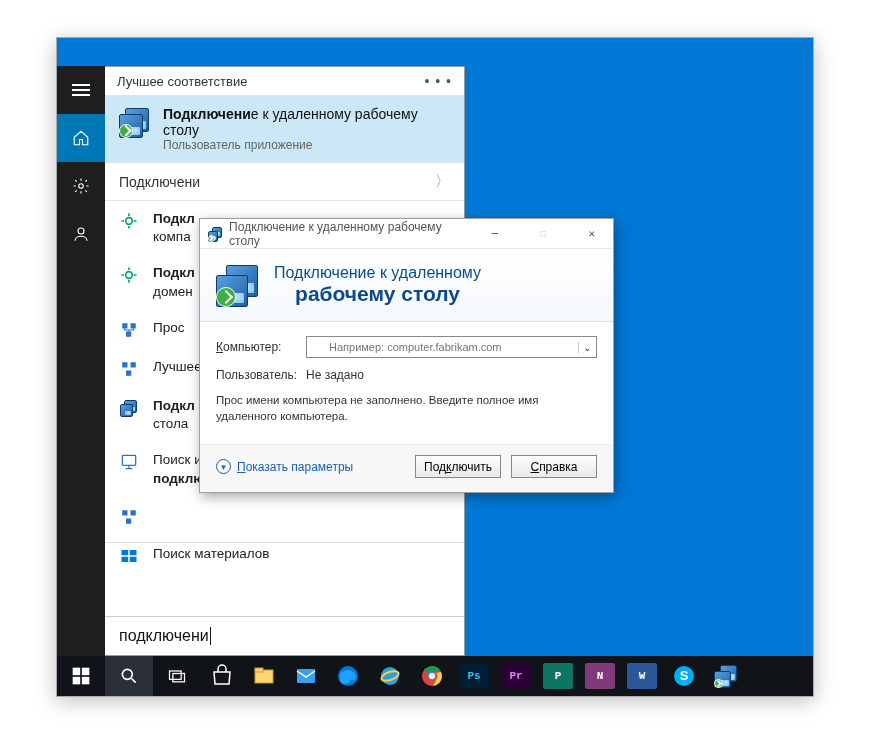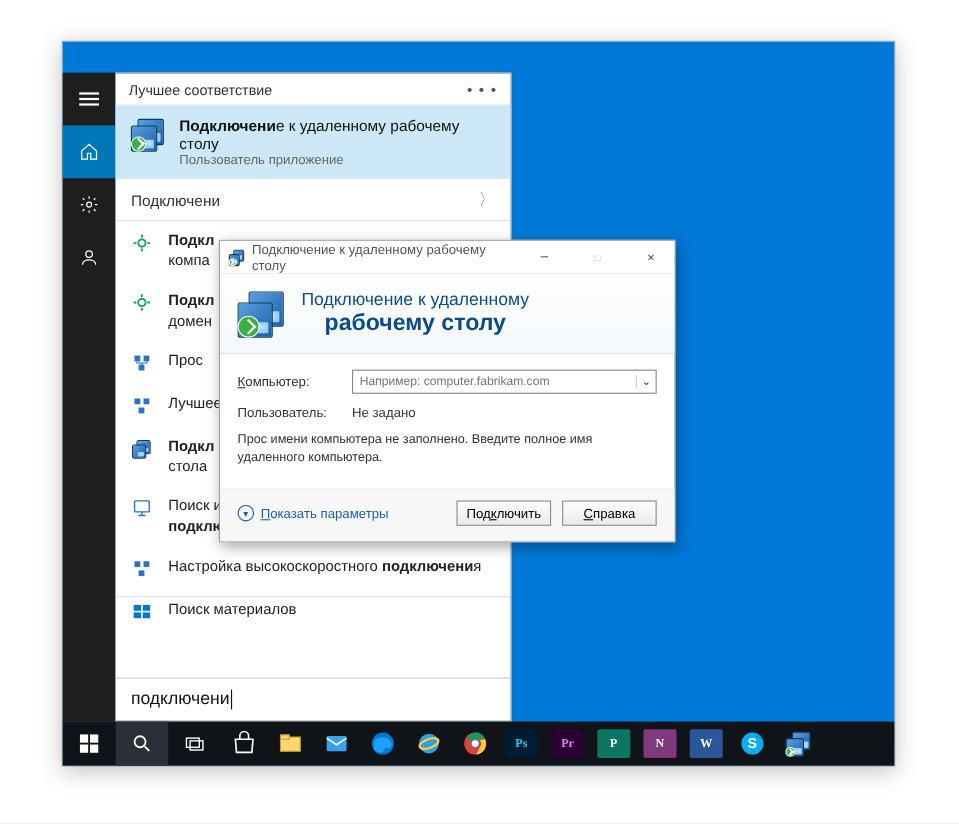--- a/index.html
+++ b/index.html
@@ -46,25 +46,25 @@
 .rdp-dialog { position:absolute; left:142px; top:180px; width:415px; background:#fff; border:1px solid #a0a0a0; box-shadow:2px 4px 12px rgba(0,0,0,0.35); font-size:12px; }
 .rdp-titlebar { height:30px; display:flex; align-items:center; padding-left:8px; background:#fff; border-bottom:1px solid #e8e8e8; color:#555; font-size:12px; gap:6px; }
 .rdp-titlebar .title-icon { width:16px; height:16px; }
 .rdp-titlebar .spacer { flex:1; }
 .win-btn { width:45px; height:30px; display:flex; align-items:center; justify-content:center; color:#555; cursor:pointer; font-family:"Segoe MDL2 Assets", monospace; font-size:11px; }
 .rdp-header { display:flex; align-items:center; gap:14px; padding:14px 16px; background:linear-gradient(#fff,#f4f8fc); border-bottom:1px solid #e0e0e0;text-align:center; }
 .rdp-header-icon { width:44px; height:44px; flex-shrink:0; }
 .rdp-header-text .line1 { font-size:16px; color:#0a4b8c; font-weight:400; }
 .rdp-header-text .line2 { font-size:21px; color:#0a4b8c; font-weight:700; }
 .rdp-body { padding:14px 16px 6px; color:#333; }
-.rdp-row { display:flex; align-items:center; gap:26px; margin-bottom:10px; font-size:12px; }
+.rdp-row { display:flex; align-items:center; gap:12px; margin-bottom:10px; font-size:12px; }
 .rdp-row label { width:78px; }
 .rdp-row label span.ul { text-decoration:underline; }
 .combo { flex:1; display:flex; align-items:center; border:1px solid #888; height:22px; background:#fff; cursor:pointer; }
-.combo input { flex:1; border:none; outline:none; font-size:11px; padding:0 6px; color:#888; font-style:normal; background:transparent; }
+.combo input { flex:1; border:none; outline:none; font-size:11px; padding:0 6px; color:#888; font-style:normal; background:transparent;margin-left:16px; }
 .combo .arrow { width:18px; text-align:center; font-size:10px; color:#333; border-left:1px solid #ccc; }
 .info-text { font-size:11.5px; color:#333; margin:6px 0 14px; line-height:1.4; }
 .rdp-footer { display:flex; align-items:center; padding:10px 16px 14px; gap:10px; border-top:1px solid #eee; background:#f7f7f7; }
 .show-params { display:flex; align-items:center; gap:6px; color:#1a5fb4; font-size:12px; cursor:pointer; flex:1;}
 .show-params .circle { width:15px; height:15px; border:1px solid #1a5fb4; border-radius:50%; display:flex; align-items:center; justify-content:center; font-size:9px; color:#1a5fb4; }
 .dlg-btn { min-width:86px; height:23px; font-size:12px; background:linear-gradient(#fdfdfd,#eaeaea); border:1px solid #888; cursor:pointer; }
 .dlg-btn span { text-decoration:underline; text-decoration-color:transparent; }
 .dlg-btn .u { text-decoration:underline; }
 
 
@@ -76,21 +76,21 @@
 
 
 .rdc-icon { position:relative; width:100%; height:100%; }
 .rdc-monitor { position:absolute; background:linear-gradient(135deg,#5aa0e0,#1f5fa8); border:1px solid #0d3c6b; border-radius:2px; }
 .rdc-monitor::after { content:""; position:absolute; left:40%; right:10%; top:55%; bottom:10%; background:radial-gradient(circle at 60% 40%, #bde3ff, #6fb4ea); border-radius:1px;}
 .rdc-badge { position:absolute; left:0; bottom:0; width:45%; height:45%; background:#3cb043; border-radius:50%; border:1px solid #fff; display:flex; align-items:center; justify-content:center; }
 .rdc-badge::before { content:""; width:45%; height:45%; border-right:2px solid #fff; border-bottom:2px solid #fff; transform:rotate(-45deg); }
 .net-icon { width:18px; height:18px; display:block; }
 
 
-.brand-sq { width:30px; height:26px; display:flex; align-items:center; justify-content:center; font-family: Liberation Serif, serif; font-weight:600; font-size:11px; color:#fff; border-radius:2px;}
+.brand-sq { width:30px; height:26px; display:flex; align-items:center; justify-content:center; font-family: Liberation Mono, monospace; font-weight:600; font-size:11px; color:#fff; border-radius:2px;}
 </style>
 </head>
 <body>
 
 <div class="outer-frame">
 <div class="desktop">
 
   <div class="start-sidebar">
     <div class="sidebar-item">
       <div class="hamburger">
@@ -199,21 +199,20 @@
             <div class="result-text">Поиск и устранение проолел с сетью и <b>подключени</b>ем</div>
           </div>
       <div class="result-item">
             <div class="result-icon">
               <svg class="net-icon" viewBox="0 0 24 24" fill="#2a72c4">
                 <rect x="3" y="3" width="7" height="7"></rect>
                 <rect x="14" y="3" width="7" height="7"></rect>
                 <rect x="8" y="14" width="7" height="7"></rect>
               </svg>
             </div>
-            <div class="result-text">Настройка высокоскоростного <b>подключени</b>я</div>
           </div>
       <div class="result-item store-icon" style="border-top:1px solid #e0e0e0;margin-top:6px;padding-top:2px;">
             <div class="result-icon">
               <svg viewBox="0 0 24 24" fill="#0078d7">
                 <rect x="2" y="4" width="9" height="7"></rect>
                 <rect x="13" y="4" width="9" height="7"></rect>
                 <rect x="2" y="13" width="9" height="7"></rect>
                 <rect x="13" y="13" width="9" height="7"></rect>
               </svg>
             </div>

